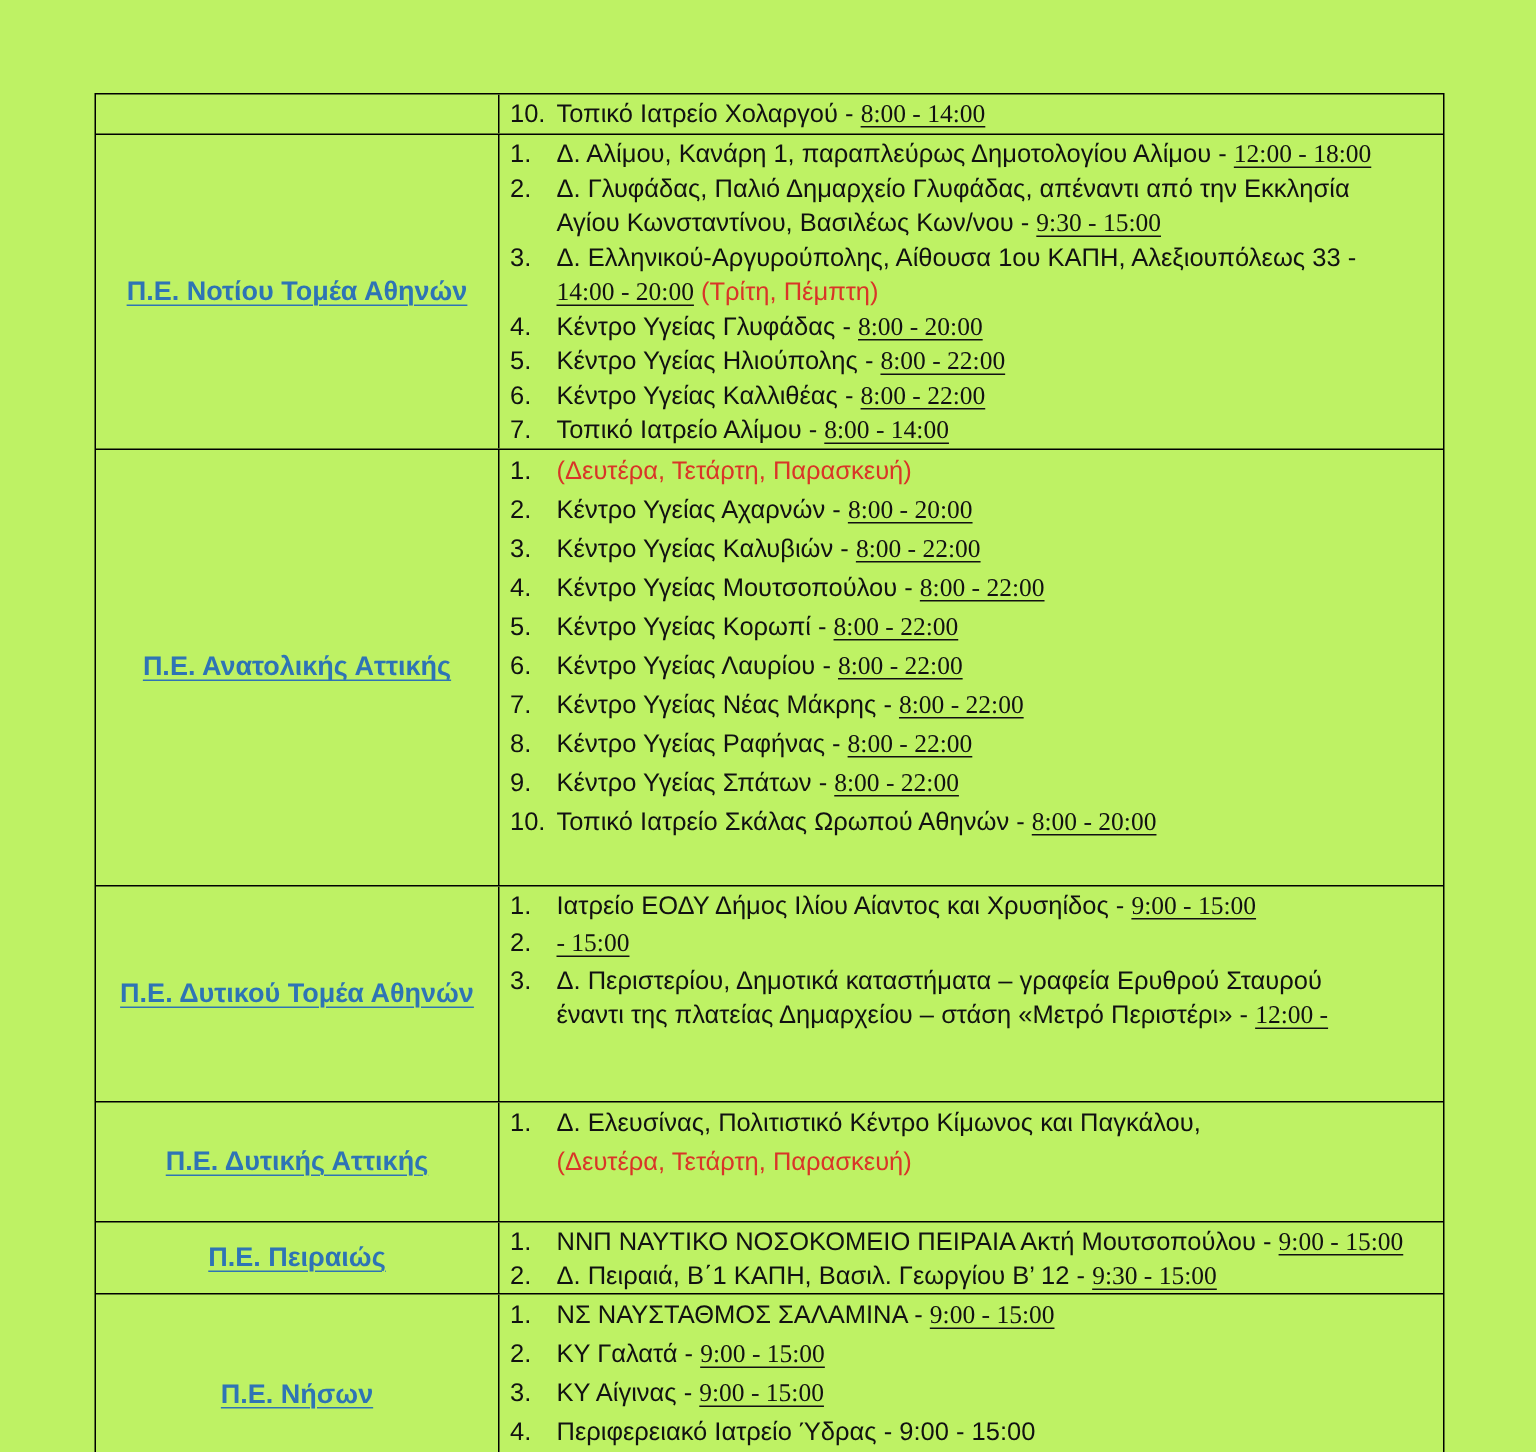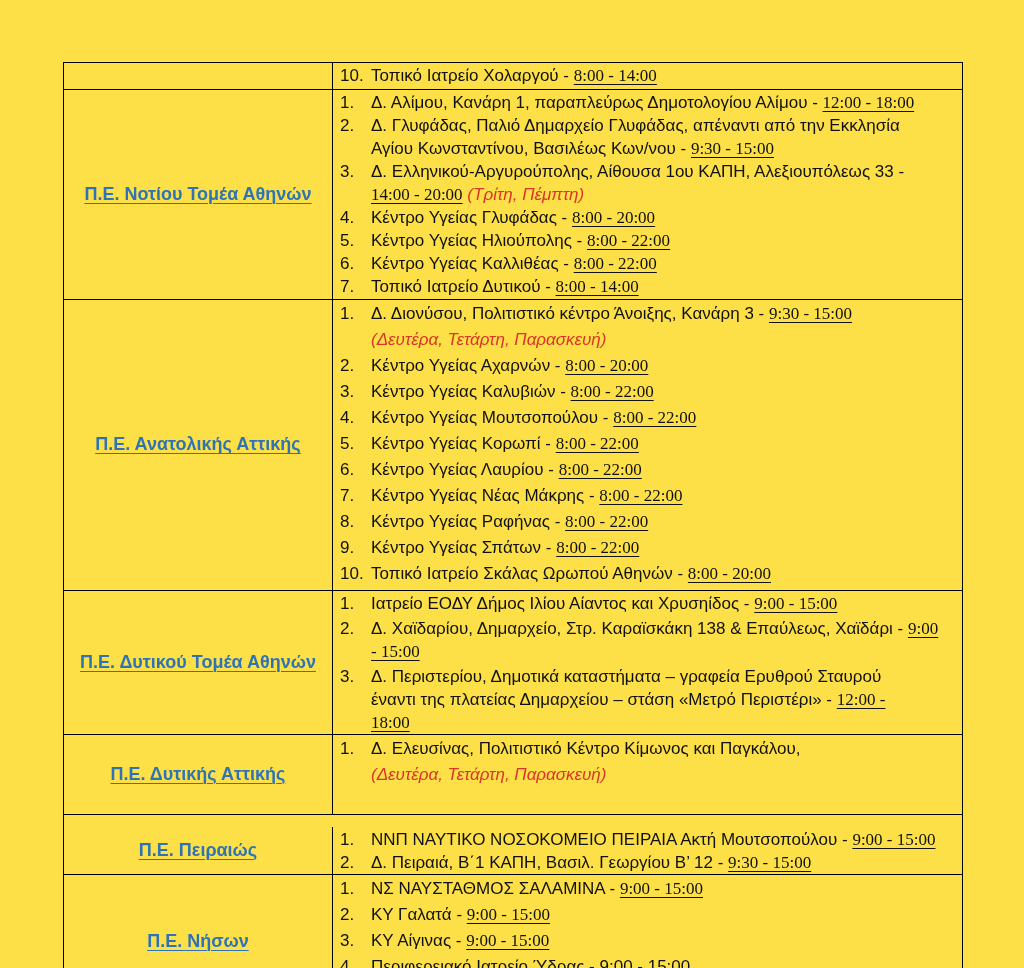--- a/index.html
+++ b/index.html
@@ -3,42 +3,42 @@
 <meta charset="utf-8">
 <style>
   * { box-sizing: border-box; margin: 0; padding: 0; }
   html, body {
     width: 1024px; height: 968px;
     background: #ffffff;
     overflow: hidden;
     font-family: "Liberation Sans", "DejaVu Sans", sans-serif;
     color: var(--ink, #111111);
   }
-  .page { position: relative; width: 1024px; height: 968px; background: #fde047; }
+  .page { position: relative; width: 1024px; height: 968px; background: #bef264; }
 
   .table {
     position: absolute;
     left: 63px; top: 62px;
     width: 900px;
     border: 1.5px solid var(--line, #000);
   }
   .row {
     display: flex;
     align-items: stretch;
     border-bottom: 1.5px solid var(--line, #000);
     overflow: hidden;
   }
   .row:last-child { border-bottom: none; }
   
   .row:nth-child(1) { height: 26.5px; }
   .row:nth-child(2) { height: 210px; }
   .row:nth-child(3) { height: 291.5px; }
   .row:nth-child(4) { height: 143.5px; }
   .row:nth-child(5) { height: 80.5px; }
-  .row:nth-child(6) { height: 48px; margin-top: 12px; }
+  .row:nth-child(6) { height: 48px; }
   .row:nth-child(7) { height: 132px; }
 
   .region-cell {
     flex: 0 0 269px;
     border-right: 1.5px solid var(--line, #000);
     display: flex; align-items: center; justify-content: center;
     text-align: right;
   }
   .region-name {
     font-size: 18px;
@@ -64,21 +64,21 @@
   .num  { flex: 0 0 31px; white-space: nowrap; }
   .txt  { flex: 1 1 auto; }
   .line { white-space: nowrap; }
 
   .u {
     text-decoration: underline;
     text-decoration-thickness: 1.4px;
     text-underline-offset: 3px;
     font-family: Liberation Serif, serif;
   }
-  .red { color: var(--red, #D93528); font-style: italic; }
+  .red { color: var(--red, #D93528); }
 </style>
 </head>
 <body>
 
 <div class="page">
   <div class="table">
       <div class="row tight">
         <div class="cell region-cell"></div>
         <div class="cell items-cell">
           <div class="item">
@@ -128,34 +128,33 @@
           </div>
           <div class="item">
             <span class="num">6.</span>
             <div class="txt">
               <div class="line"><span class="">Κέντρο Υγείας Καλλιθέας - </span><span class="u ">8:00 - 22:00</span></div>
             </div>
           </div>
           <div class="item">
             <span class="num">7.</span>
             <div class="txt">
-              <div class="line"><span class="">Τοπικό Ιατρείο Δυτικού - </span><span class="u ">8:00 - 14:00</span></div>
+              <div class="line"><span class="">Τοπικό Ιατρείο Αλίμου - </span><span class="u ">8:00 - 14:00</span></div>
             </div>
           </div>
         </div>
       </div>
       <div class="row loose">
         <div class="cell region-cell">
           <span class="region-name">Π.Ε. Ανατολικής Αττικής</span>
         </div>
         <div class="cell items-cell">
           <div class="item">
             <span class="num">1.</span>
             <div class="txt">
-              <div class="line"><span class="">Δ. Διονύσου, Πολιτιστικό κέντρο Άνοιξης, Κανάρη 3 - </span><span class="u ">9:30 - 15:00</span></div>
               <div class="line"><span class="red">(Δευτέρα, Τετάρτη, Παρασκευή)</span></div>
             </div>
           </div>
           <div class="item">
             <span class="num">2.</span>
             <div class="txt">
               <div class="line"><span class="">Κέντρο Υγείας Αχαρνών - </span><span class="u ">8:00 - 20:00</span></div>
             </div>
           </div>
           <div class="item">
@@ -215,30 +214,28 @@
         <div class="cell items-cell">
           <div class="item">
             <span class="num">1.</span>
             <div class="txt">
               <div class="line"><span class="">Ιατρείο ΕΟΔΥ Δήμος Ιλίου Αίαντος και Χρυσηίδος - </span><span class="u ">9:00 - 15:00</span></div>
             </div>
           </div>
           <div class="item">
             <span class="num">2.</span>
             <div class="txt">
-              <div class="line"><span class="">Δ. Χαϊδαρίου, Δημαρχείο, Στρ. Καραϊσκάκη 138 &amp; Επαύλεως, Χαϊδάρι - </span><span class="u ">9:00</span></div>
               <div class="line"><span class="u ">- 15:00</span></div>
             </div>
           </div>
           <div class="item">
             <span class="num">3.</span>
             <div class="txt">
               <div class="line"><span class="">Δ. Περιστερίου, Δημοτικά καταστήματα – γραφεία Ερυθρού Σταυρού</span></div>
               <div class="line"><span class="">έναντι της πλατείας Δημαρχείου – στάση «Μετρό Περιστέρι» - </span><span class="u ">12:00 -</span></div>
-              <div class="line"><span class="u ">18:00</span></div>
             </div>
           </div>
         </div>
       </div>
       <div class="row loose">
         <div class="cell region-cell">
           <span class="region-name">Π.Ε. Δυτικής Αττικής</span>
         </div>
         <div class="cell items-cell">
           <div class="item">

